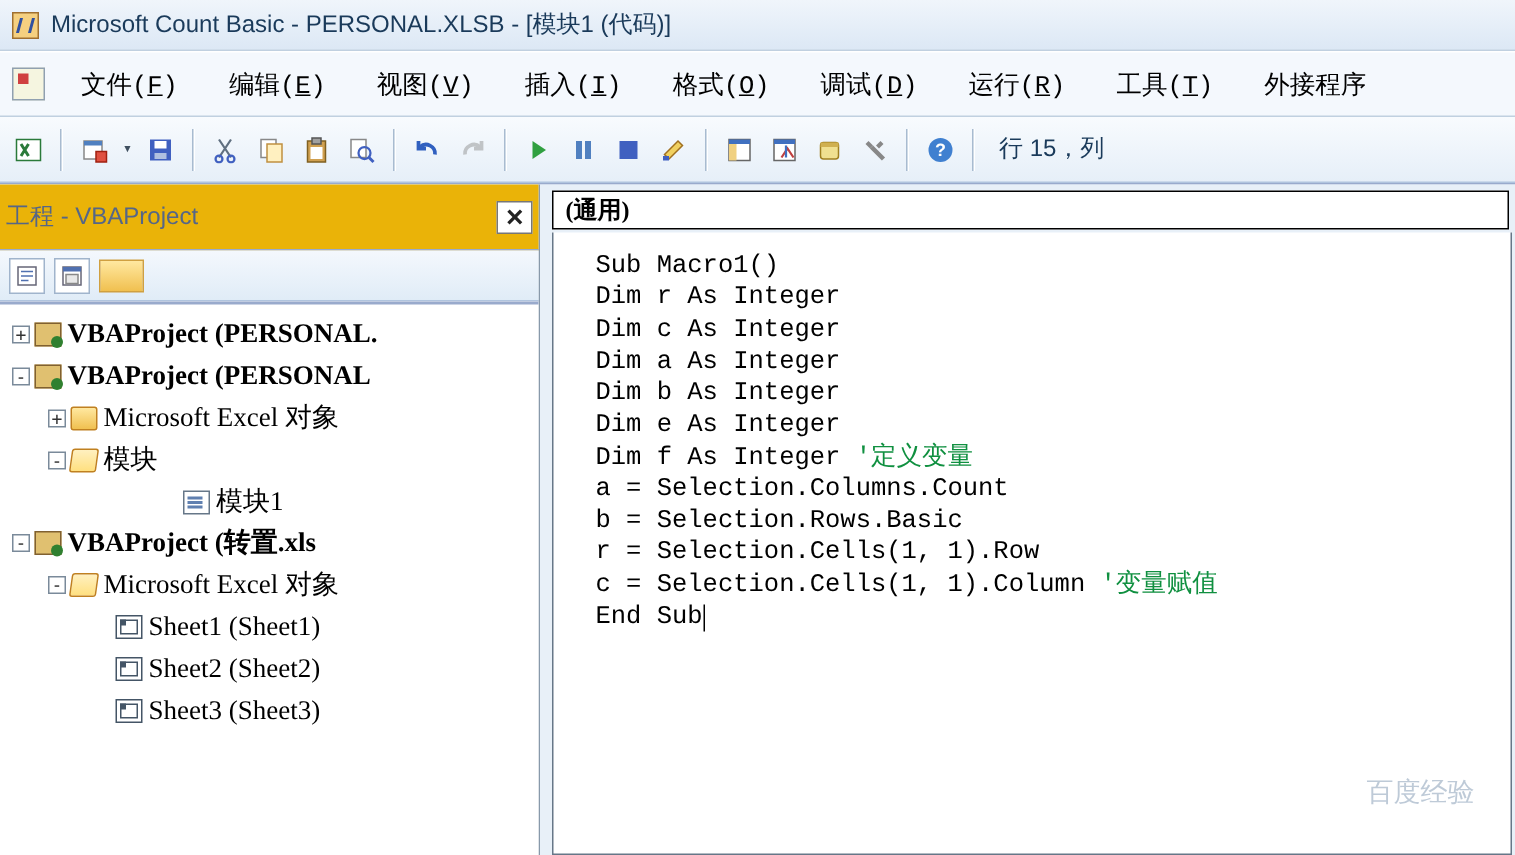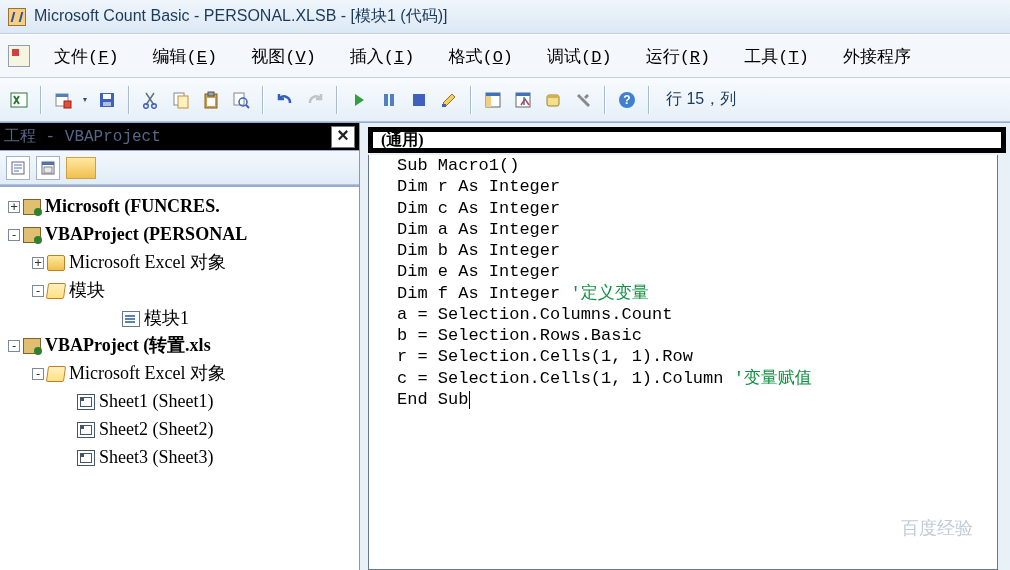--- a/index.html
+++ b/index.html
@@ -108,28 +108,27 @@
   }
 
   
   .project-pane {
     width: 360px;
     background: #f4f8fd;
     border-right:1px solid #8899aa;
     display:flex; flex-direction:column;
   }
   .pane-header {
-    height: 28px;
-    background: #000000;
+    height: 44px;
+    background: #eab308;
     border-bottom:1px solid #99aacc;
     display:flex; align-items:center;
     padding: 0 4px;
     font-size: 16px;
     color:#556688;
-    font-family:Liberation Mono, monospace;
   }
   .pane-header .close-x {
     margin-left:auto;
     font-weight:bold; font-size:20px; color:#222;
     padding:0 5px; cursor:default;
     border:1px solid #777; background:#fff;
     line-height:1;
   }
   .pane-toolbar {
     height: 34px;
@@ -235,35 +234,35 @@
     padding: 4px 0 0 8px;
   }
   .object-bar {
     height: 28px;
     display:flex;
     padding-right:4px;
   }
   .obj-dropdown {
     height:26px;
     background:#fff;
-    border:5px solid #000000;
+    border:1px solid #000000;
     display:flex; align-items:center;
     padding: 0 8px;
     font-size: 16px;
     font-family: "SimSun", serif;
     font-weight:bold;
     width: 100%;
   }
   .code-editor {
     flex:1;
     background:#fff;
     border:1px solid #667788;
     border-top:none;
-    margin-right:12px;
-    padding: 0 8px 0 28px;
+    margin-right:2px;
+    padding: 12px 8px 0 28px;
     font-family: "Courier New","SimSun", monospace;
     font-size: 17px;
     line-height: 1.25;
     overflow:hidden;
     position:relative;
   }
   .code-editor .comment { color: #109040; }
   .code-editor pre { font-family: inherit; white-space: pre; }
   .text-cursor {
     display:inline-block; width:1px; height:18px;
@@ -449,21 +448,21 @@
             <rect x="3" y="6" width="8" height="6" fill="#e8e8e8" stroke="#888"></rect>
           </svg>
       </div>
       <div class="pane-tool folder"></div>
     </div>
 
     <div class="tree">
       <div class="tree-row">
         <span class="tree-exp">+</span>
         <span class="node-icon icon-proj"></span>
-        <span class="bold">Microsoft (FUNCRES.</span>
+        <span class="bold">VBAProject (PERSONAL.</span>
       </div>
       <div class="tree-row">
         <span class="tree-exp">-</span>
         <span class="node-icon icon-proj"></span>
         <span class="bold">VBAProject (PERSONAL</span>
       </div>
       <div class="tree-row ind1">
         <span class="tree-exp">+</span>
         <span class="node-icon icon-folder-closed"></span>
         <span>Microsoft Excel 对象</span>

